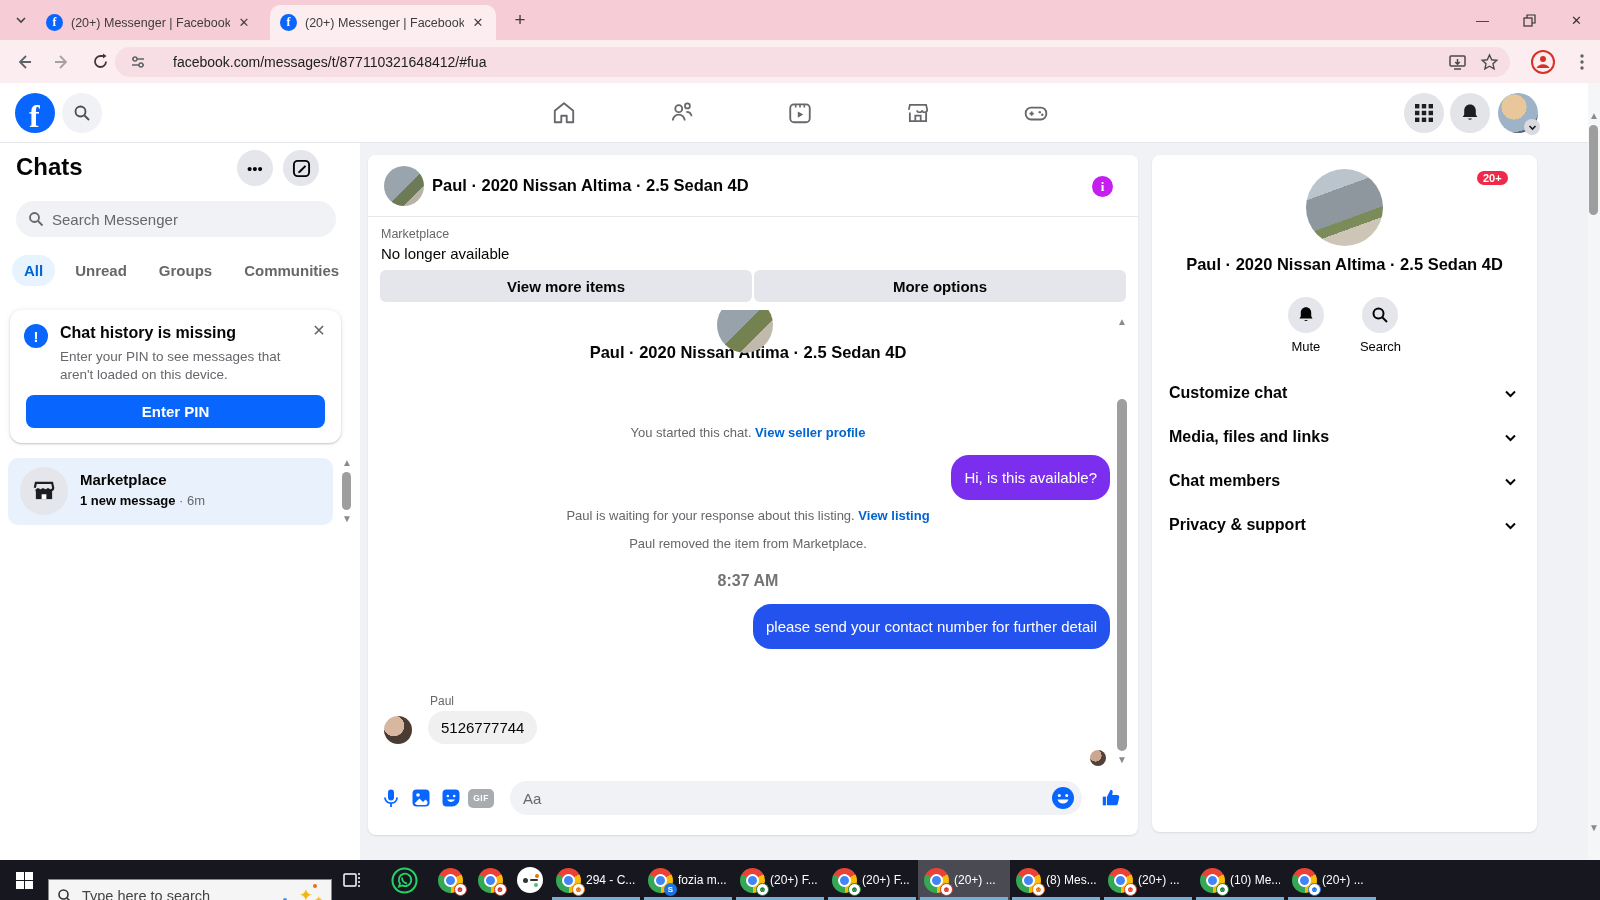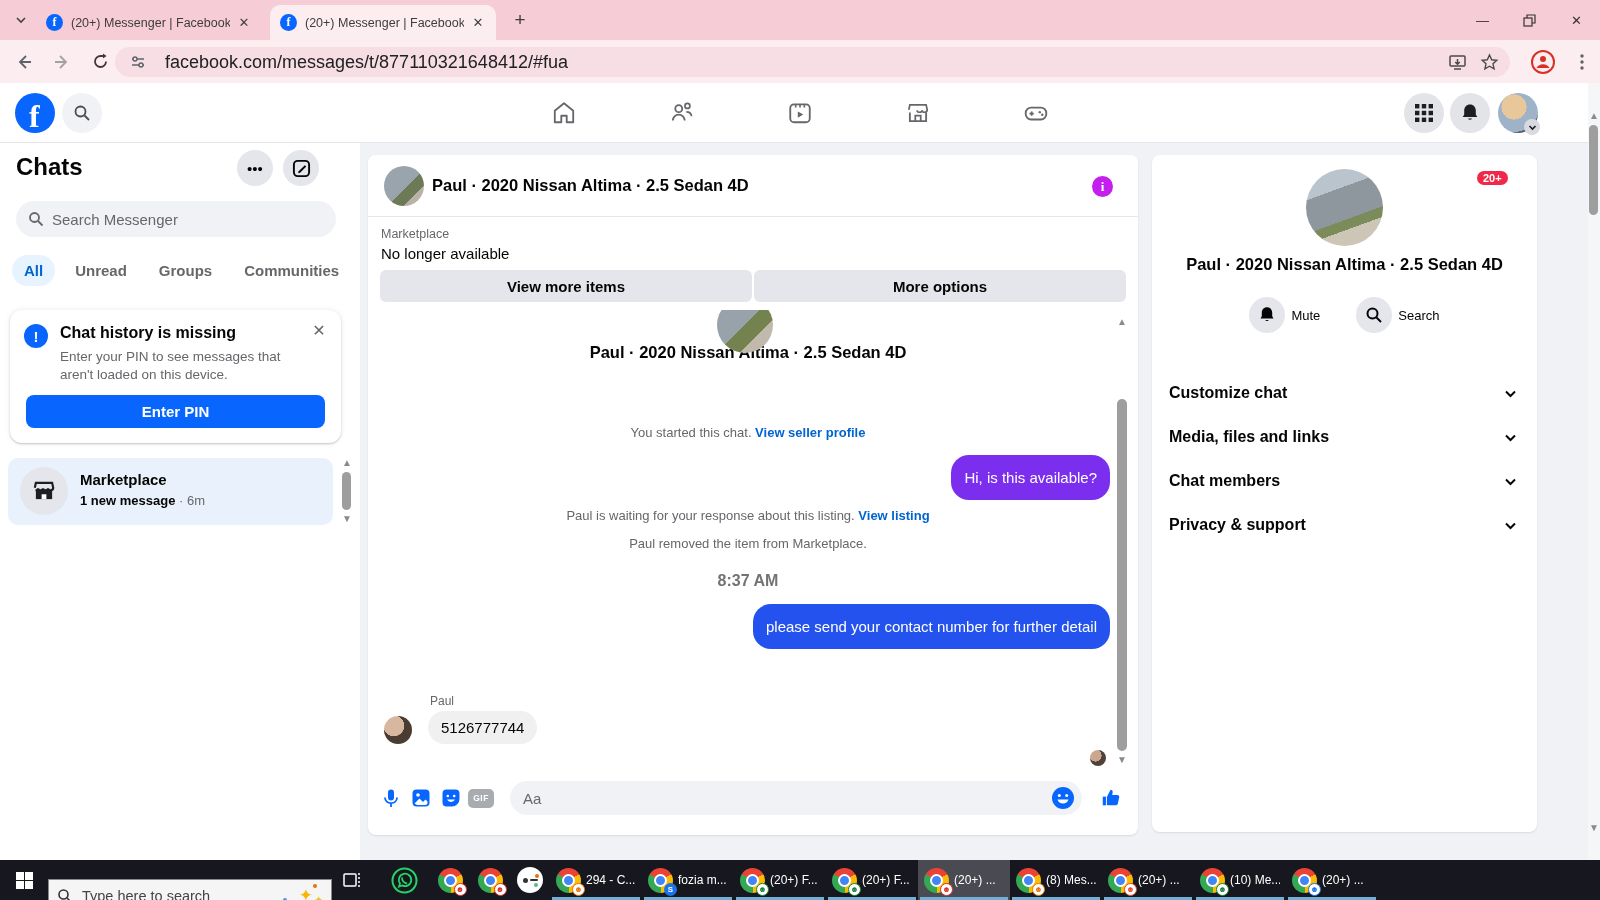--- a/index.html
+++ b/index.html
@@ -17,21 +17,21 @@
   .tab.active { left:270px; width:226px; background:#fcedf1; }
   .tab .favicon { width:17px; height:17px; border-radius:50%; background:#0866ff; color:#fff; font-weight:bold; font-size:12px; display:flex; align-items:center; justify-content:center; margin-right:8px; font-family:"Liberation Serif",serif; }
   .tab .tab-title { flex:1; white-space:nowrap; overflow:hidden; }
   .tab .tab-close { width:16px; height:16px; display:flex; align-items:center; justify-content:center; color:#444; font-size:13px; margin-left:6px; }
   .newtab-btn { position:absolute; left:508px; top:8px; width:24px; height:24px; display:flex; align-items:center; justify-content:center; font-size:19px; color:#3d3d3d; }
   .win-controls { position:absolute; right:0; top:0; height:40px; display:flex; }
   .win-btn { width:47px; height:40px; display:flex; align-items:center; justify-content:center; color:#333; font-size:13px; }
   .toolbar { position:absolute; left:0; top:40px; width:1600px; height:43px; background:#fcedf1; display:flex; align-items:center; }
   .nav-ic { width:28px; height:28px; display:flex; align-items:center; justify-content:center; color:#543; font-size:17px; margin-left:10px; }
   .addressbar { position:absolute; left:115px; top:7px; width:1395px; height:30px; background:#f7dde4; border-radius:15px; display:flex; align-items:center; padding:0 10px; }
-  .url-text { font-size:18px; color:#202124; margin-left:16px; flex:1; }
+  .url-text { font-size:14px; color:#202124; margin-left:24px; flex:1; }
   .addr-ic { width:22px; height:22px; display:flex; align-items:center; justify-content:center; color:#5f6368; margin-left:10px; }
   .chrome-avatar { position:absolute; left:1530px; top:9px; width:26px; height:26px; }
   .kebab { position:absolute; left:1572px; top:10px; width:20px; height:24px; display:flex; align-items:center; justify-content:center; color:#5f6368; font-weight:bold; letter-spacing:0; }
 
   
   .fb-header { position:absolute; left:0; top:83px; width:1600px; height:60px; background:#fff; border-bottom:1px solid #e4e6eb; }
   .fb-logo { position:absolute; left:15px; top:10px; width:40px; height:40px; background:#0866ff; color:#fff; font-family:"Liberation Serif",serif; font-size:32px; font-weight:bold; display:flex; align-items:center; justify-content:flex-start; border-radius:50%; }
   .fb-logo span { margin-left:14px; margin-top:6px; }
   .hdr-circle { width:40px; height:40px; border-radius:50%; background:#f0f2f5; display:flex; align-items:center; justify-content:center; color:#050505; }
   .fb-center { position:absolute; left:0; top:83px; width:1600px; height:60px; display:flex; align-items:center; justify-content:center; gap:68px; pointer-events:none; }
@@ -91,21 +91,21 @@
   .comp-input { position:relative; margin-left:14px; width:572px; height:34px; background:#f0f2f5; border-radius:17px; display:flex; align-items:center; }
   .comp-input input { border:none; outline:none; background:transparent; font-size:15px; margin-left:13px; flex:1; font-family:"Liberation Sans",sans-serif; }
   .comp-input input::placeholder { color:#65676b; }
   .emoji-btn { width:24px; height:24px; margin-right:7px; }
 
   
   .panel { position:absolute; left:1152px; top:155px; width:385px; height:677px; background:#fff; border-radius:8px; box-shadow:0 1px 2px rgba(0,0,0,.1); }
   .panel-avatar { position:absolute; left:154px; top:14px; width:77px; height:77px; border-radius:50%; background:linear-gradient(160deg,#b9c4cc 0 30%, #8e979e 30% 62%, #7b8b59 62% 72%, #cdc5b6 72%); }
   .panel-title { position:absolute; left:0; top:100px; width:385px; text-align:center; font-size:16.5px; font-weight:700; }
   .panel-actions { position:absolute; left:0; top:142px; width:385px; display:flex; justify-content:center; gap:36px; }
-  .panel-action { display:flex; flex-direction:row; align-items:center; gap:6px; font-size:13px; color:#050505; }
+  .panel-action { display:flex; flex-direction:column; align-items:center; gap:6px; font-size:13px; color:#050505; }
   .panel-action .pa-circle { width:36px; height:36px; border-radius:50%; background:#e4e6eb; display:flex; align-items:center; justify-content:center; color:#050505; }
   .panel-sections { position:absolute; left:0; top:216px; width:383px; }
   .panel-sec { height:44px; display:flex; align-items:center; justify-content:space-between; padding:0 18px 0 17px; font-size:16px; font-weight:600; color:#050505; }
 
   
   .page-scrollbar { position:absolute; left:1588px; top:83px; width:12px; height:777px; background:#f5f6f7; }
 
   
   .taskbar { position:absolute; left:0; top:860px; width:1600px; height:40px; background:#17181f; display:flex; align-items:center; }
   .start-btn { width:48px; height:40px; display:flex; align-items:center; justify-content:center; }

